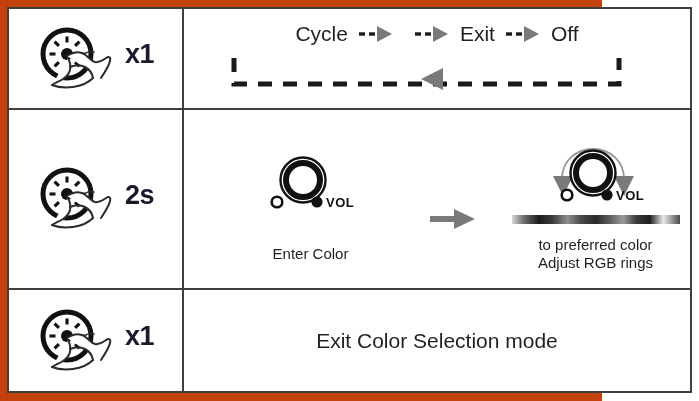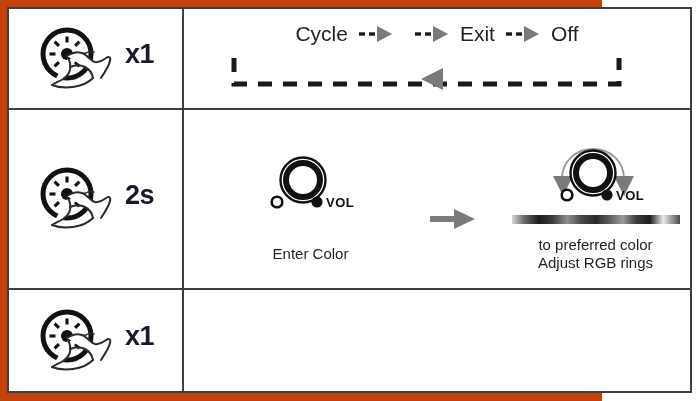--- a/index.html
+++ b/index.html
@@ -357,16 +357,19 @@
               <path d="M31 35 C33 39, 34 43, 33 47 C32 51, 29 54, 26 56 C22 58.5, 18 60, 15 62" fill="#ffffff" stroke="#2b2b2b" stroke-width="2" stroke-linecap="round"></path>
               <path d="M33 44 C38 42, 44 42, 48 44 C52 46, 55 50, 56 55" fill="none" stroke="#2b2b2b" stroke-width="2" stroke-linecap="round"></path>
               <path d="M15 62 C20 64, 28 65, 36 64 C44 63, 51 60, 56 55" fill="none" stroke="#2b2b2b" stroke-width="2" stroke-linecap="round"></path>
               <path d="M47 31 C50 29, 54 28, 57 29" fill="none" stroke="#2b2b2b" stroke-width="1.6" stroke-linecap="round"></path>
             </g>
           </svg>
           <span class="gesture-label">x1</span>
         </div>
       </div>
 
+      <div class="cell-content">
+        <div class="exit-caption">Exit Color Selection mode</div>
+      </div>
     </div>
 
   </div>
 </div>
 
 </body></html>

